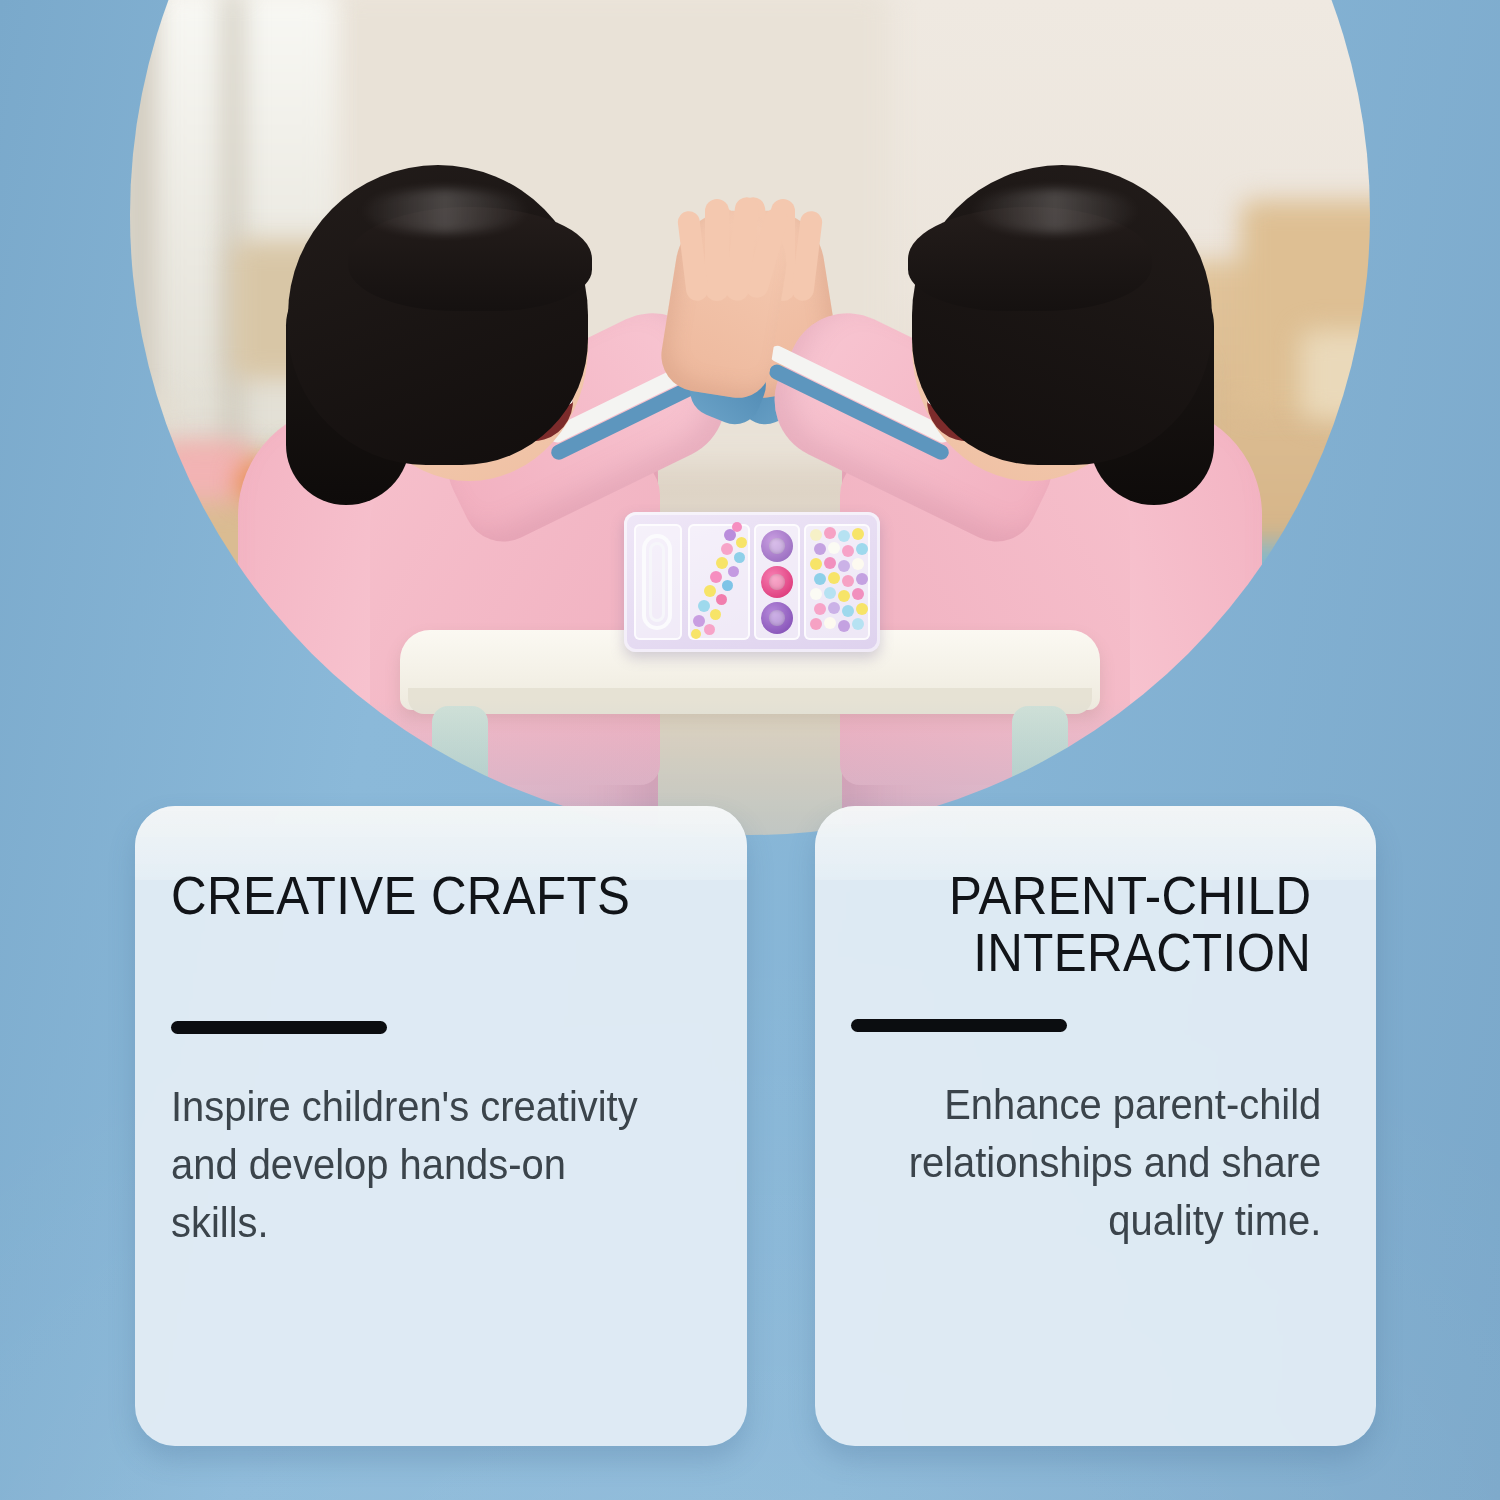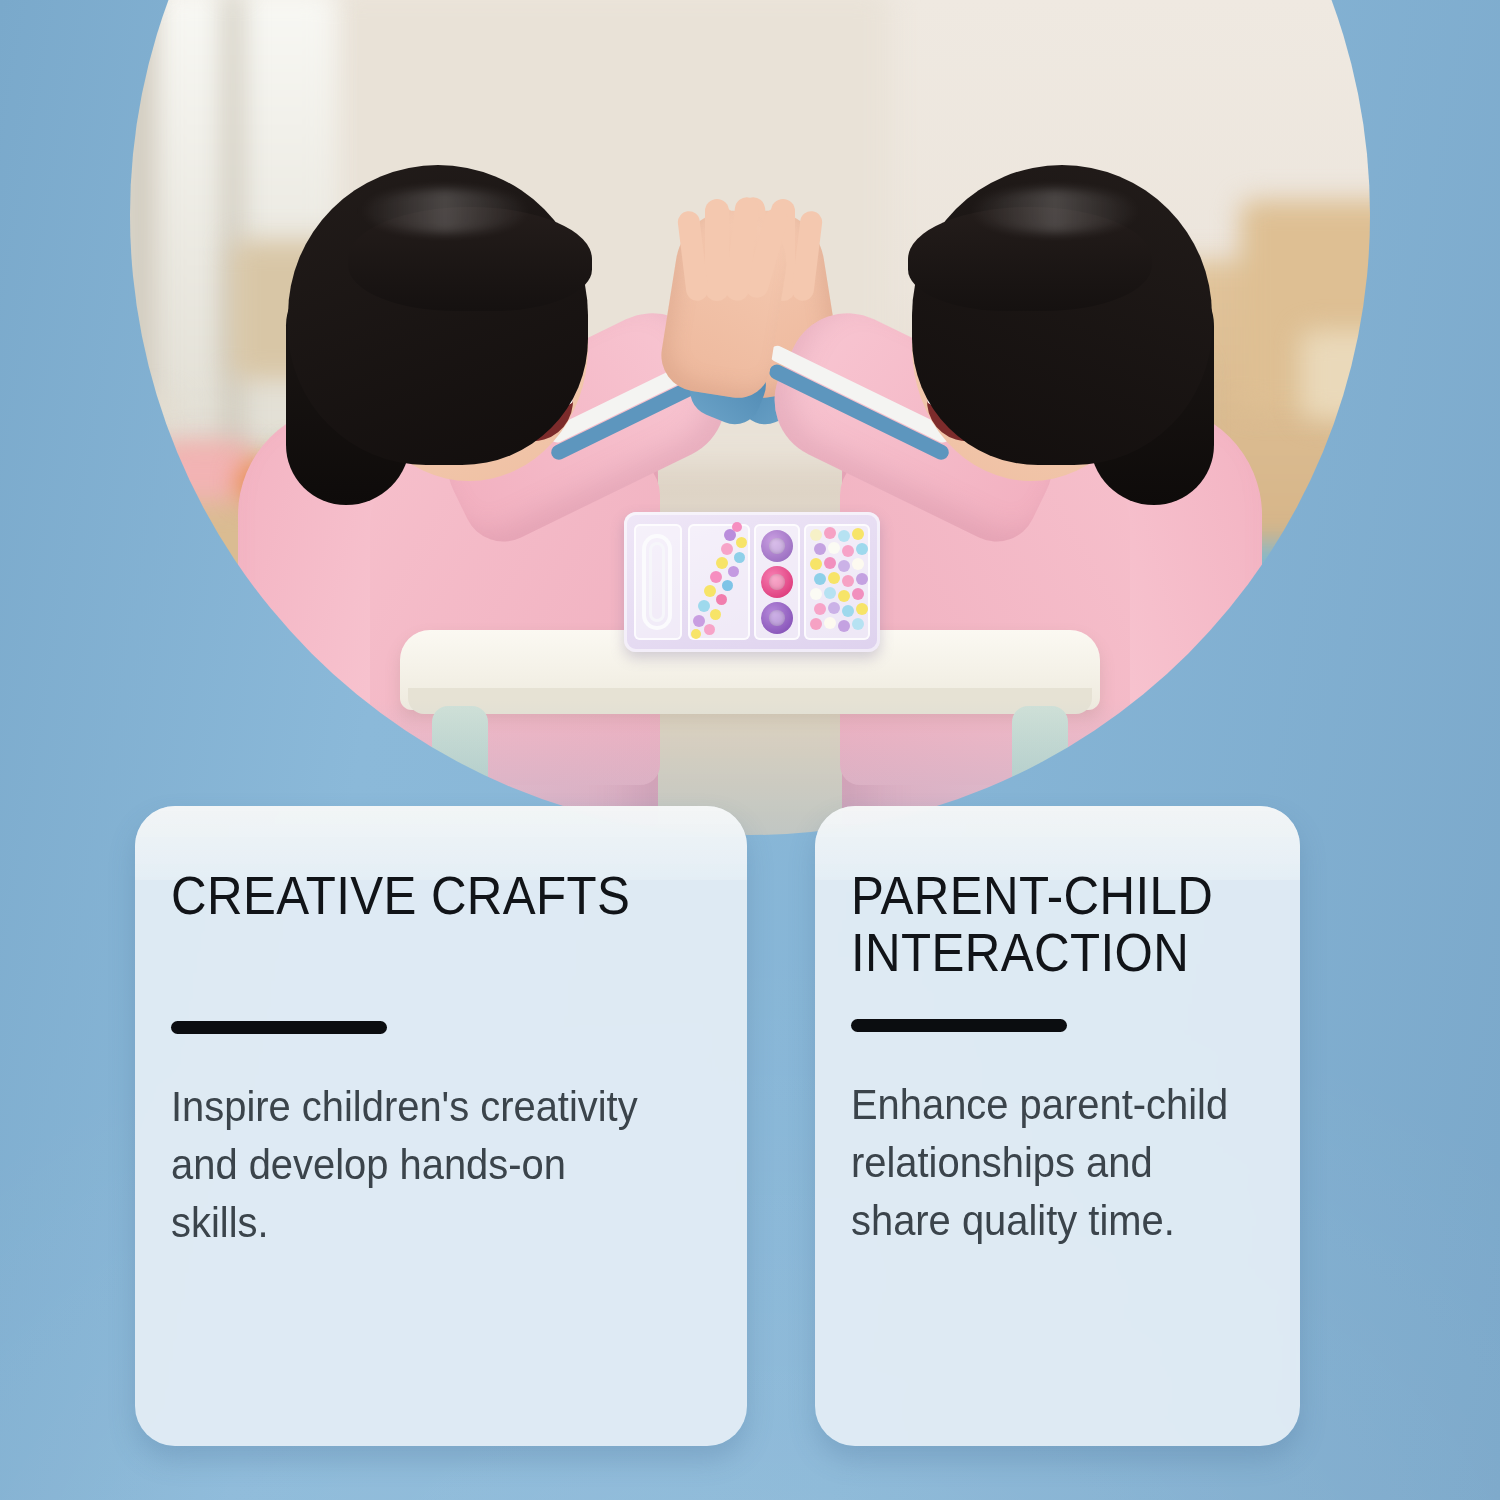--- a/index.html
+++ b/index.html
@@ -275,21 +275,21 @@
     box-shadow:0 14px 26px rgba(70,110,145,.26);
     backdrop-filter:blur(2px);
     overflow:hidden;
   }
   
   .card::before{
     content:"";position:absolute;left:0;top:0;right:0;height:74px;
     background:linear-gradient(180deg,rgba(255,252,248,.62),rgba(228,238,245,.93));
   }
   .card-l{left:135px;width:612px;}
-  .card-r{left:815px;width:485px;}
+  .card-r{left:815px;width:561px;text-align:right;}
 
   .card-inner{position:absolute;left:36px;right:30px;top:62px;}
 
   .card-title{
     margin:0;
     font-size:53px;
     line-height:1.07;
     font-weight:400;
     letter-spacing:.4px;
     color:#111418;

